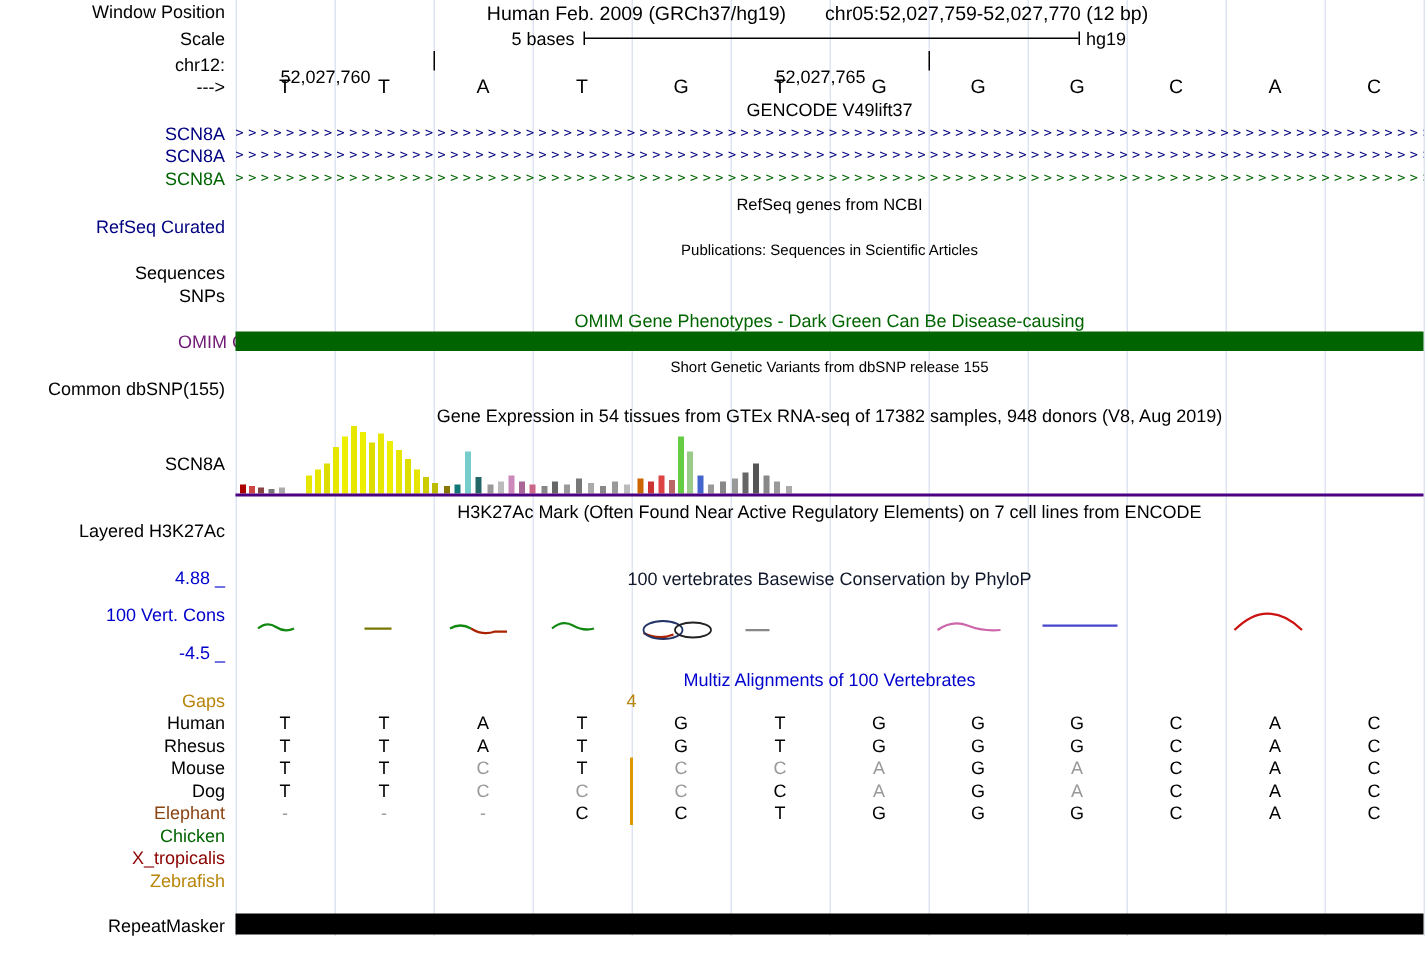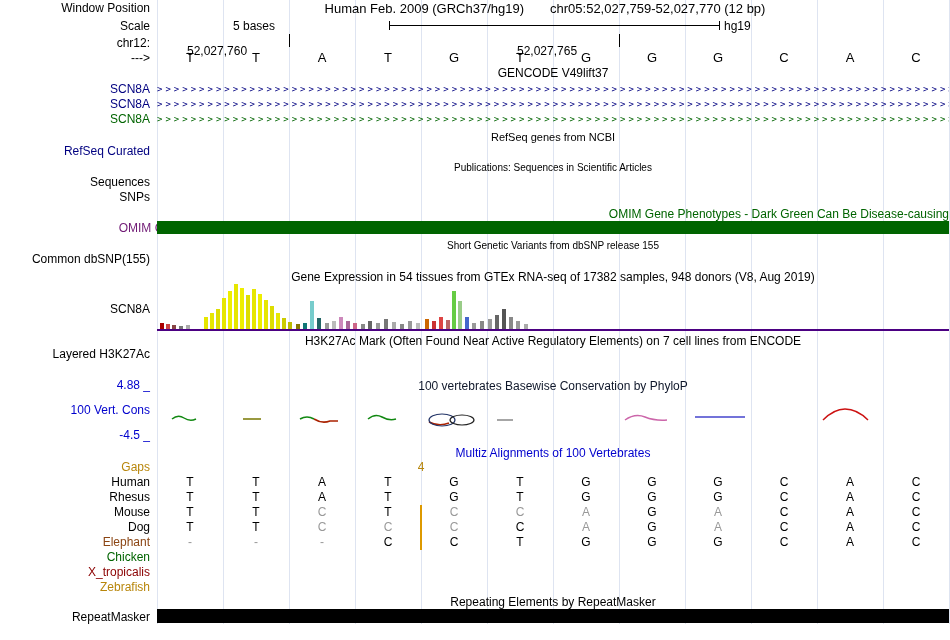--- a/index.html
+++ b/index.html
@@ -4,21 +4,21 @@
 <style>
   html,body{margin:0;padding:0;background:#fff;}
   #page{position:relative;width:950px;height:640px;background:#ffffff;
         font-family:"Liberation Sans",sans-serif;font-size:12px;color:#000;overflow:hidden;}
   .gridline{position:absolute;top:0;width:1px;height:624px;background:#ccd5ea;opacity:.65;}
   .lbl{position:absolute;left:0;width:150px;text-align:right;white-space:nowrap;height:14px;line-height:14px;font-size:12px;}
   .ct{position:absolute;left:157px;width:792px;text-align:center;white-space:nowrap;height:14px;line-height:14px;font-size:12px;}
   .small10{font-size:10px;}
   .small11{font-size:11px;}
   .header-center{position:absolute;left:149px;top:1px;width:792px;display:flex;justify-content:center;gap:26px;font-size:13px;white-space:nowrap;}
-  .scale-value{position:absolute;left:233px;top:19px;width:150px;text-align:left;}
+  .scale-value{position:absolute;left:233px;top:19px;width:150px;text-align:right;}
   .scale-bar{position:absolute;left:389px;top:21px;width:329px;height:9px;border-left:1px solid #000;border-right:1px solid #000;}
   .scale-line{position:absolute;left:0;right:0;top:4px;height:1px;background:#000;}
   .scale-genome{position:absolute;left:724px;top:19px;}
   .tick-label{position:absolute;top:44px;width:100px;white-space:nowrap;}
   .tick-mark{position:absolute;top:34px;width:1px;height:13px;background:#000;}
   #bases-row{position:absolute;left:157px;top:50px;width:792px;height:15px;display:flex;}
   .base-cell{width:66px;text-align:center;font-size:13px;line-height:15px;}
   .arrow-line{position:absolute;left:157px;width:792px;height:15px;line-height:15px;overflow:hidden;white-space:nowrap;
               font-size:9px;letter-spacing:3px;font-family:"DejaVu Sans Mono",monospace;}
   #omim-bar{position:absolute;left:157px;top:221px;width:792px;height:13px;}
@@ -89,21 +89,21 @@
 
   <div class="ct" style="top:66px">GENCODE V49lift37</div>
 
   <div class="ct small11" style="top:130px">RefSeq genes from NCBI</div>
   <div class="lbl" style="top: 144px; color: rgb(0, 0, 128);">RefSeq Curated</div>
 
   <div class="ct small10" style="top:161px">Publications: Sequences in Scientific Articles</div>
   <div class="lbl" style="top:175px">Sequences</div>
   <div class="lbl" style="top:190px">SNPs</div>
 
-  <div class="ct" style="top: 207px; color: rgb(0, 100, 0); text-align: right;">OMIM Gene Phenotypes - Dark Green Can Be Disease-causing</div>
+  <div class="ct" style="top: 207px; color: rgb(0, 100, 0);">OMIM Gene Phenotypes - Dark Green Can Be Disease-causing</div>
   <div class="lbl" style="top: 221px; color: #701a75; padding-left: 40px;">OMIM Genes</div>
   <div id="omim-bar" style="background: rgb(0, 100, 0);"></div>
 
   <div class="ct small10" style="top:239px">Short Genetic Variants from dbSNP release 155</div>
   <div class="lbl" style="top:252px">Common dbSNP(155)</div>
 
   <div class="ct" style="top:270px">Gene Expression in 54 tissues from GTEx RNA-seq of 17382 samples, 948 donors (V8, Aug 2019)</div>
   <div class="lbl" style="top:302px">SCN8A</div>
   <div id="gtex-bars">
       <div class="gtex-bar" style="left: 3px; height: 6px; background: rgb(170, 0, 0);"></div>
@@ -180,21 +180,20 @@
       <path d="M538,32 h50" stroke="#4444cc" fill="none" stroke-width="1.5"></path>
       <path d="M666,35 q11,-11 22,-11 q12,0 23,11" stroke="#cc1111" fill="none" stroke-width="1.5"></path>
       <ellipse cx="285" cy="35" rx="13" ry="6" stroke="#223366" fill="none" stroke-width="1.2"></ellipse>
       <ellipse cx="305" cy="35" rx="12" ry="5" stroke="#222222" fill="none" stroke-width="1.2"></ellipse>
     </svg>
 
   <div class="ct" style="top: 446px; color: rgb(0, 0, 205);">Multiz Alignments of 100 Vertebrates</div>
   <div id="gap-count" style="color: rgb(184, 134, 11);">4</div>
   <div id="insert-line" style="background: rgb(221, 153, 0);"></div>
 
-  <div class="ct" style="top:595px">Repeating Elements by RepeatMasker</div>
   <div class="lbl" style="top:610px">RepeatMasker</div>
   <div id="repeat-bar" style="background: rgb(0, 0, 0);"></div>
 <div class="lbl" style="top: 82px; color: rgb(0, 0, 128);">SCN8A</div>
     <div class="arrow-line" style="top: 82px; color: rgb(0, 0, 128);">&gt;&gt;&gt;&gt;&gt;&gt;&gt;&gt;&gt;&gt;&gt;&gt;&gt;&gt;&gt;&gt;&gt;&gt;&gt;&gt;&gt;&gt;&gt;&gt;&gt;&gt;&gt;&gt;&gt;&gt;&gt;&gt;&gt;&gt;&gt;&gt;&gt;&gt;&gt;&gt;&gt;&gt;&gt;&gt;&gt;&gt;&gt;&gt;&gt;&gt;&gt;&gt;&gt;&gt;&gt;&gt;&gt;&gt;&gt;&gt;&gt;&gt;&gt;&gt;&gt;&gt;&gt;&gt;&gt;&gt;&gt;&gt;&gt;&gt;&gt;&gt;&gt;&gt;&gt;&gt;&gt;&gt;&gt;&gt;&gt;&gt;&gt;&gt;&gt;&gt;&gt;&gt;&gt;&gt;&gt;&gt;&gt;&gt;&gt;&gt;&gt;&gt;&gt;&gt;&gt;&gt;&gt;&gt;&gt;&gt;&gt;&gt;&gt;&gt;&gt;&gt;&gt;&gt;&gt;&gt;&gt;&gt;&gt;&gt;&gt;&gt;&gt;&gt;&gt;&gt;&gt;&gt;&gt;&gt;&gt;&gt;&gt;&gt;&gt;&gt;&gt;&gt;&gt;&gt;&gt;&gt;&gt;&gt;&gt;&gt;</div>
     <div class="lbl" style="top: 97px; color: rgb(0, 0, 128);">SCN8A</div>
     <div class="arrow-line" style="top: 97px; color: rgb(0, 0, 128);">&gt;&gt;&gt;&gt;&gt;&gt;&gt;&gt;&gt;&gt;&gt;&gt;&gt;&gt;&gt;&gt;&gt;&gt;&gt;&gt;&gt;&gt;&gt;&gt;&gt;&gt;&gt;&gt;&gt;&gt;&gt;&gt;&gt;&gt;&gt;&gt;&gt;&gt;&gt;&gt;&gt;&gt;&gt;&gt;&gt;&gt;&gt;&gt;&gt;&gt;&gt;&gt;&gt;&gt;&gt;&gt;&gt;&gt;&gt;&gt;&gt;&gt;&gt;&gt;&gt;&gt;&gt;&gt;&gt;&gt;&gt;&gt;&gt;&gt;&gt;&gt;&gt;&gt;&gt;&gt;&gt;&gt;&gt;&gt;&gt;&gt;&gt;&gt;&gt;&gt;&gt;&gt;&gt;&gt;&gt;&gt;&gt;&gt;&gt;&gt;&gt;&gt;&gt;&gt;&gt;&gt;&gt;&gt;&gt;&gt;&gt;&gt;&gt;&gt;&gt;&gt;&gt;&gt;&gt;&gt;&gt;&gt;&gt;&gt;&gt;&gt;&gt;&gt;&gt;&gt;&gt;&gt;&gt;&gt;&gt;&gt;&gt;&gt;&gt;&gt;&gt;&gt;&gt;&gt;&gt;&gt;&gt;&gt;&gt;&gt;</div>
     <div class="lbl" style="top: 112px; color: rgb(0, 100, 0);">SCN8A</div>
     <div class="arrow-line" style="top: 112px; color: rgb(0, 100, 0);">&gt;&gt;&gt;&gt;&gt;&gt;&gt;&gt;&gt;&gt;&gt;&gt;&gt;&gt;&gt;&gt;&gt;&gt;&gt;&gt;&gt;&gt;&gt;&gt;&gt;&gt;&gt;&gt;&gt;&gt;&gt;&gt;&gt;&gt;&gt;&gt;&gt;&gt;&gt;&gt;&gt;&gt;&gt;&gt;&gt;&gt;&gt;&gt;&gt;&gt;&gt;&gt;&gt;&gt;&gt;&gt;&gt;&gt;&gt;&gt;&gt;&gt;&gt;&gt;&gt;&gt;&gt;&gt;&gt;&gt;&gt;&gt;&gt;&gt;&gt;&gt;&gt;&gt;&gt;&gt;&gt;&gt;&gt;&gt;&gt;&gt;&gt;&gt;&gt;&gt;&gt;&gt;&gt;&gt;&gt;&gt;&gt;&gt;&gt;&gt;&gt;&gt;&gt;&gt;&gt;&gt;&gt;&gt;&gt;&gt;&gt;&gt;&gt;&gt;&gt;&gt;&gt;&gt;&gt;&gt;&gt;&gt;&gt;&gt;&gt;&gt;&gt;&gt;&gt;&gt;&gt;&gt;&gt;&gt;&gt;&gt;&gt;&gt;&gt;&gt;&gt;&gt;&gt;&gt;&gt;&gt;&gt;&gt;&gt;&gt;</div>
     <div class="lbl" style="top: 460px; color: rgb(184, 134, 11);">Gaps</div>
     <div class="aln-cells" style="top: 460px;"></div>

